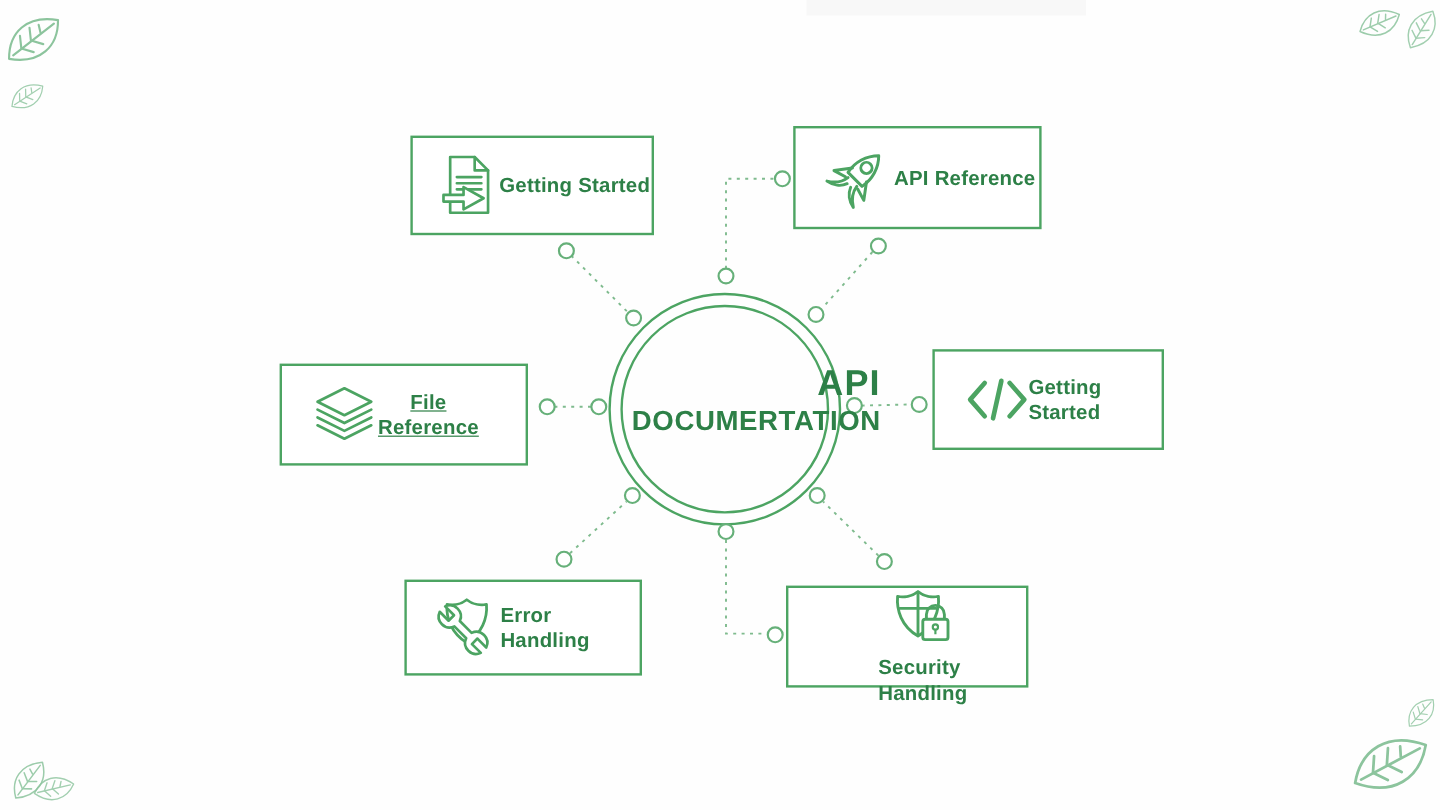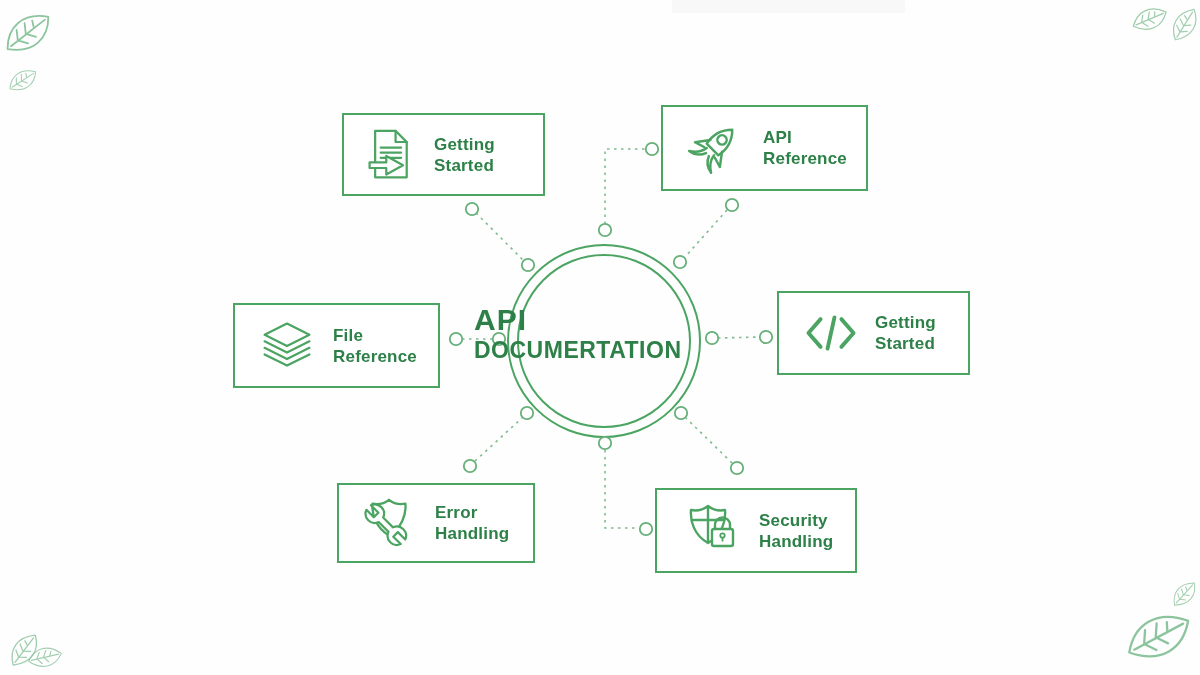--- a/index.html
+++ b/index.html
@@ -5,42 +5,42 @@
   html,body{margin:0;padding:0;background:#ffffff;}
   #stage{
     position:relative;width:1200px;height:675px;overflow:hidden;
     background:#fefefe;font-family:"Liberation Sans",sans-serif;
   }
   .band{position:absolute;left:672px;top:0;width:233px;height:13px;background:#f8f8f8;}
   svg.full{position:absolute;left:0;top:0;z-index:1;}
   .node-box{
     position:absolute;z-index:2;background:#ffffff;
     border:2px solid #4ca462;box-sizing:border-box;
-    display:flex;align-items:center;padding-left:20px;gap:18px;
+    display:flex;align-items:center;padding-left:20px;
   }
   .node-label{color:#2d8047;font-weight:700;font-size:17px;line-height:21px;letter-spacing:.2px;}
   .node-label span{display:block;}
-  .node-label.center{}
+  .node-label.center{text-align:center;text-decoration:underline;}
   .icon-wrap{flex:0 0 auto;display:flex;align-items:center;justify-content:center;}
   .icon-wrap svg{display:block;}
   .ic{stroke:#4ca462;fill:none;stroke-width:2.4;stroke-linejoin:round;stroke-linecap:round;}
   .ic-fill{stroke:#4ca462;fill:#ffffff;stroke-width:2.4;stroke-linejoin:round;}
   #center-title{
     position:absolute;left:474px;top:303px;width:260px;z-index:2;
-    text-align:left;color:#2d8047;font-weight:700;
+    text-align:right;color:#2d8047;font-weight:700;
   }
   #center-title .l1{display:block;font-size:30px;line-height:34px;letter-spacing:1px;}
   #center-title .l2{display:block;font-size:23px;line-height:27px;letter-spacing:.5px;}
   
   #box-tl{left:342px;top:113px;width:203px;height:83px;}
   #box-tr{left:661px;top:105px;width:207px;height:86px;}
   #box-ml{left:233px;top:303px;width:207px;height:85px;padding-left:24px;}
   #box-mr{left:777px;top:291px;width:193px;height:84px;padding-left:26px;}
   #box-bl{left:337px;top:483px;width:198px;height:80px;}
-  #box-br{left:655px;top:488px;width:202px;height:85px;padding-left:26px;}
+  #box-br{left:655px;top:488px;width:202px;height:85px;padding-left:26px;flex-direction:column;}
   .dash{stroke:#7fbb8e;stroke-width:1.6;fill:none;stroke-dasharray:2.5 4.5;}
   .node-dot{fill:#ffffff;stroke:#66b079;stroke-width:1.8;}
   .ring{fill:none;stroke:#4ca462;stroke-width:2;}
 </style>
 </head>
 <body>
 
 <div id="stage">
 
   <div class="band"></div>

